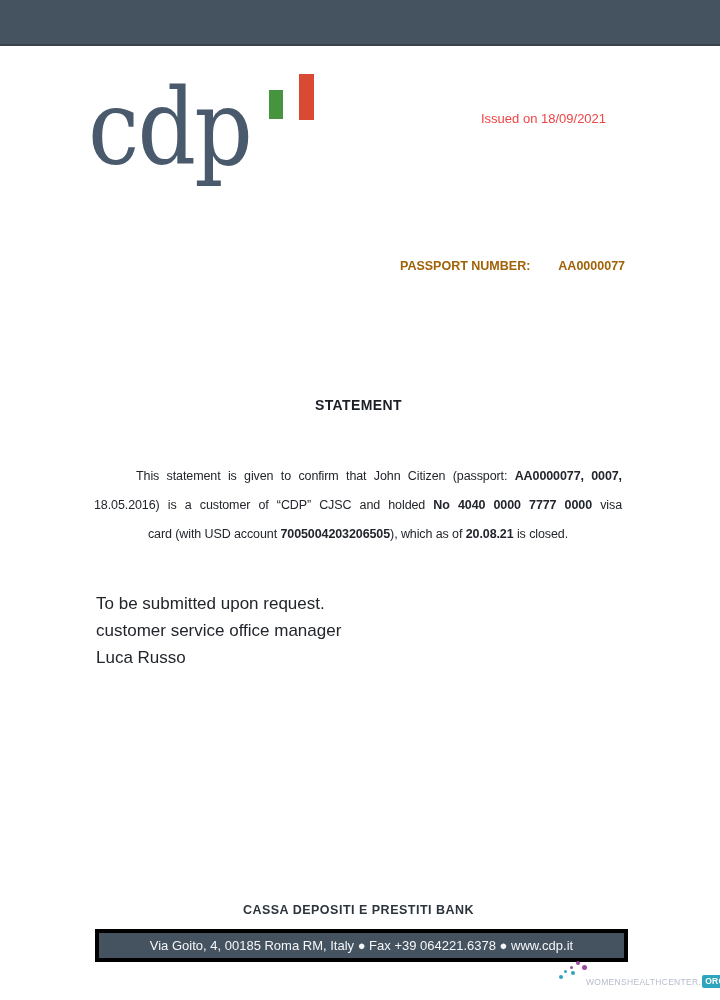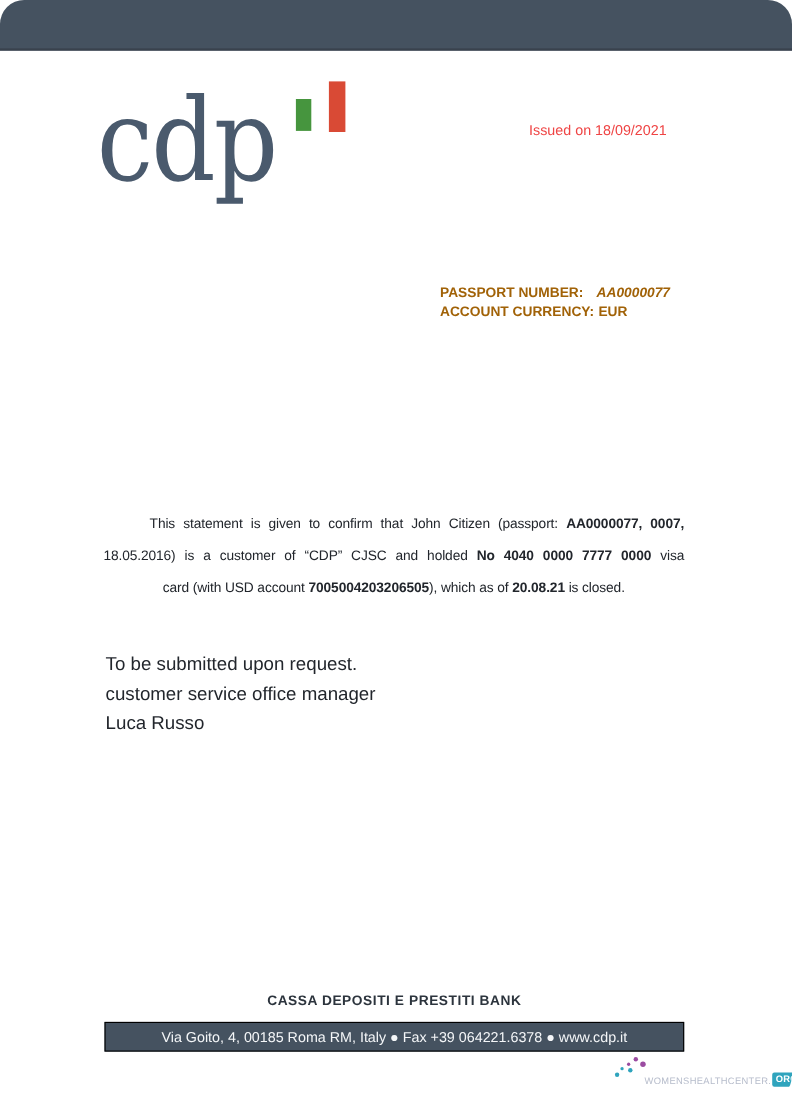--- a/index.html
+++ b/index.html
@@ -1,52 +1,51 @@
 <!DOCTYPE html>
 <html style="--bar: #455260; --logo: #4a5a6d; --green: #46953e; --red: #d94a35; --teal: #2fa4bd; --purple: #9b4ca1; --wmtext: #b6bccb;"><head>
 <meta charset="utf-8">
 <title>Statement</title>
 <style>
   html,body{margin:0;padding:0;background:#fff;}
   .page{
     position:relative;width:720px;height:1000px;background:#ffffff;
     font-family:"Liberation Sans",sans-serif;color:#21262d;overflow:hidden;
     filter:blur(0.3px);
-    border-radius:22px;
   }
   
   .topbar{position:absolute;left:0;top:0;width:720px;height:44px;background:var(--bar,#455260);border-bottom:2px solid #39424d;}
   
   .logo{position:absolute;left:88px;top:76px;height:130px;}
   .logo-text{
     font-family:"DejaVu Serif",serif;font-size:104px;line-height:1;color:var(--logo,#4a5a6d);
     transform:scaleX(0.88);transform-origin:left top;letter-spacing:-2px;
   }
   .flag-green{position:absolute;left:269px;top:90px;width:14px;height:29px;background:var(--green,#46953e);}
   .flag-red{position:absolute;left:299px;top:74px;width:15px;height:46px;background:var(--red,#d94a35);}
   .issued{position:absolute;left:481px;top:111px;font-size:13px;color:#ef4444;}
   
   .recipient{position:absolute;left:96px;top:258px;font-size:12.5px;font-weight:bold;line-height:17px;color:#1d242d;}
   .account{position:absolute;left:400px;top:258px;font-size:12.5px;font-weight:bold;line-height:17px;color:#a16207;}
   .acct-row{display:flex;}
-  .acct-val-1{margin-left:12px;font-style:italic;}
+  .acct-val-1{margin-left:28px;}
   .acct-val-2{margin-left:4px;}
   
   .title{position:absolute;left:95px;top:397px;width:527px;text-align:center;font-size:14px;font-weight:bold;letter-spacing:0.4px;color:#1b1f26;}
   .paragraph{position:absolute;left:94px;top:462px;width:528px;font-size:12.5px;line-height:29px;letter-spacing:-0.1px;color:#22262c;}
   .para-line{text-align:center;}
   .para-line.fill{text-align:justify;text-align-last:justify;}
   .para-line.indent{text-indent:42px;}
   .paragraph .b{font-weight:bold;}
   .closing{position:absolute;left:96px;top:590px;font-size:17px;line-height:27px;color:#22262c;}
   
   .bank-name{position:absolute;left:95px;top:903px;width:527px;text-align:center;font-size:12.5px;font-weight:bold;letter-spacing:0.5px;color:#2c343d;}
   .address-bar{
     position:absolute;left:95px;top:929px;width:525px;height:25px;line-height:25px;
-    background:var(--bar,#455260);border:1px solid #000000;color:#f4f6f8;
+    background:var(--bar,#455260);border:4px solid #000000;color:#f4f6f8;
     text-align:center;font-size:13px;
   }
   
   .watermark{position:absolute;left:556px;top:958px;width:162px;height:36px;font-size:8.5px;}
   .wm-row{position:absolute;left:30px;top:17px;display:flex;align-items:center;white-space:nowrap;}
   .wm-text{color:var(--wmtext,#b6bccb);letter-spacing:0.3px;}
   .wm-badge{display:inline-block;margin-left:1px;background:var(--teal,#2fa4bd);color:#fff;font-weight:bold;padding:1px 3px 2px 3px;border-radius:2px;letter-spacing:0.3px;}
   .dot{position:absolute;border-radius:50%;}
   .dot.p{background:var(--purple,#9b4ca1);}
   .dot.t{background:var(--teal,#2fa4bd);}
@@ -71,26 +70,23 @@
   <div class="flag-red"></div>
 
   <div class="issued">Issued on 18/09/2021</div>
 
 
   <div class="account">
     <div class="acct-row">
       <span>PASSPORT NUMBER:</span>
       <span class="acct-val-1">AA0000077</span>
     </div>
-    <div class="acct-row">
-      <span>ACCOUNT CURRENCY:</span>
-      <span class="acct-val-2">EUR</span>
-    </div>
   </div>
 
+  <div class="title">STATEMENT</div>
 
   <div class="paragraph">
       <div class="para-line indent fill"><span>This statement is given to confirm that John Citizen (passport: </span><span class="b">AA0000077, 0007,</span></div>
       <div class="para-line fill"><span>18.05.2016) is a customer of “CDP” CJSC and holded </span><span class="b">No 4040 0000 7777 0000</span><span> visa</span></div>
       <div class="para-line"><span>card (with USD account </span><span class="b">7005004203206505</span><span>), which as of </span><span class="b">20.08.21</span><span> is closed.</span></div>
     </div>
 
   <div class="closing">
       <div>To be submitted upon request.</div>
       <div>customer service office manager</div>

